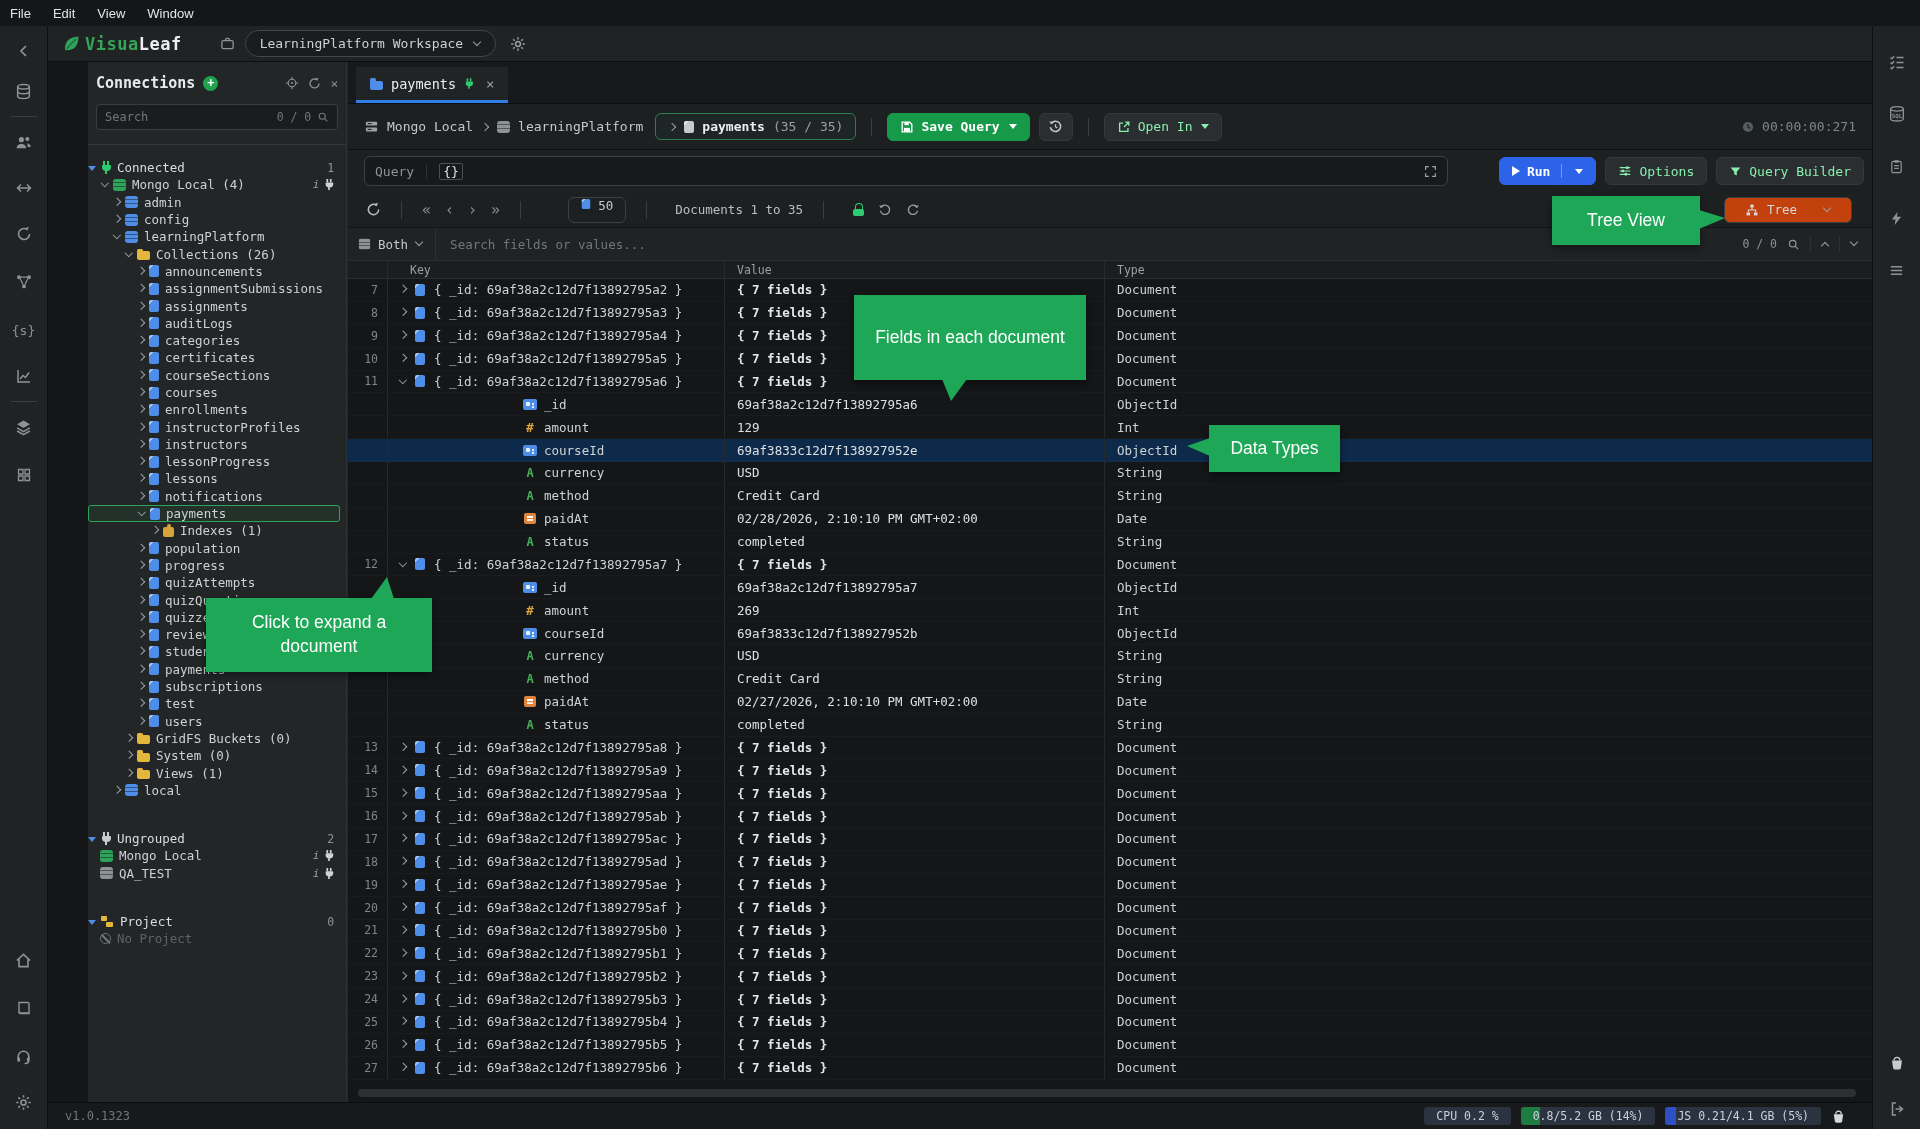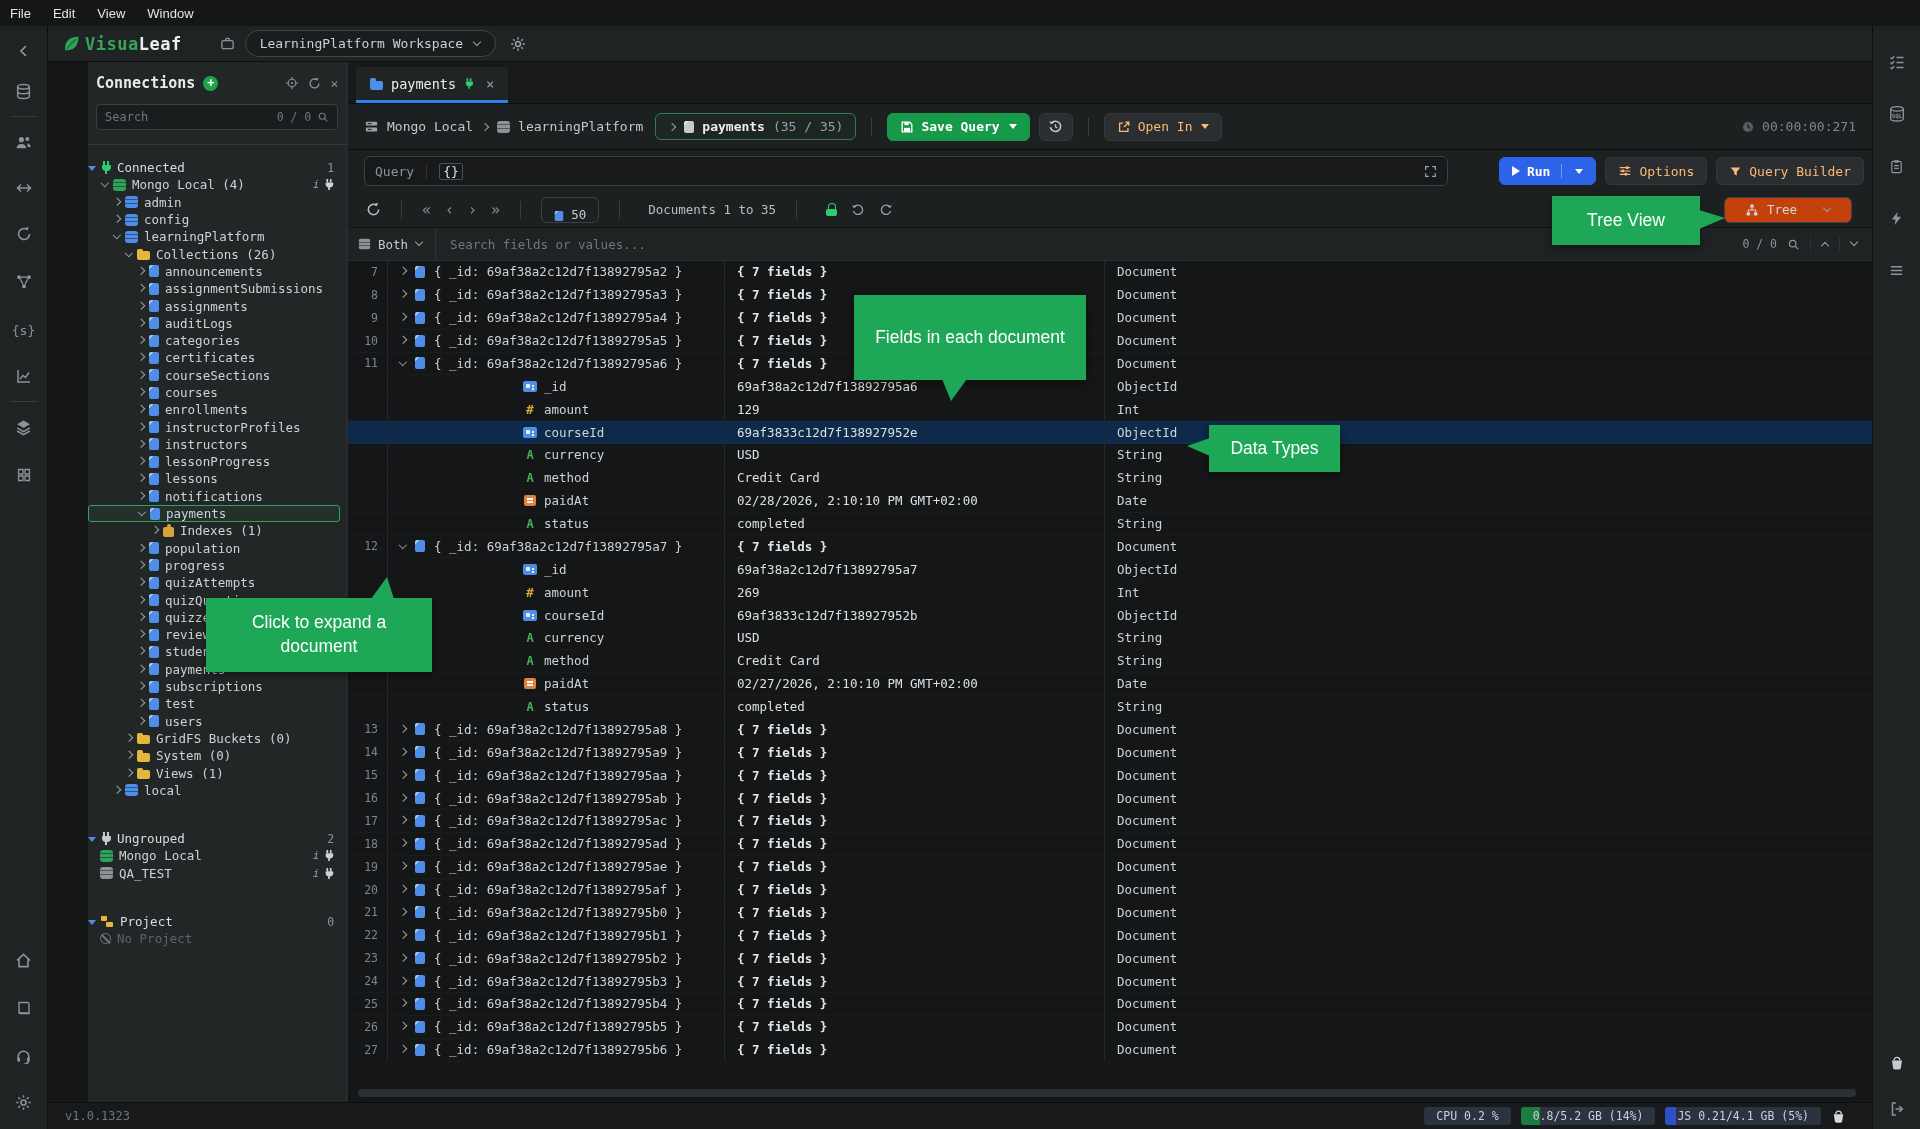--- a/index.html
+++ b/index.html
@@ -142,21 +142,21 @@
 
   .toolrow { height:46px; display:flex; align-items:center; padding:0 16px; border-bottom:1px solid #0c0e0f; gap:9px; }
   .crumb { display:flex; align-items:center; gap:8px; font-size:13px; color:#c3c8cc; }
   .crumb .sep { color:#6f767c; }
   .collbox { display:flex; align-items:center; gap:8px; border:1px solid #2e7d4f; border-radius:6px;
     background:rgba(47,163,92,.05); padding:5px 12px; margin-left:4px; }
   .collbox .nm { font-weight:bold; color:#eceeef; }
   .collbox .ct { color:#9aa0a5; }
   .vdiv { width:1px; height:18px; background:#3a3e41; margin:0 6px; }
   .btn { display:flex; align-items:center; gap:7px; height:28px; padding:0 12px; border-radius:6px;
-    background:#2a2e30; color:#fdba74; font-size:13px; cursor:pointer; border:1px solid #34383b; }
+    background:#2a2e30; color:#86efac; font-size:13px; cursor:pointer; border:1px solid #34383b; }
   .btn.green { background:#17994a; border-color:#17994a; color:#fff; font-weight:bold; }
   .btn.blue { background:#2c63e8; border-color:#2c63e8; color:#fff; font-weight:bold; }
   .btn .caret { width:0; height:0; border-left:4px solid transparent; border-right:4px solid transparent;
     border-top:5px solid currentColor; margin-left:2px; }
   .iconbtn { width:34px; height:28px; border-radius:6px; background:#2a2e30; border:1px solid #34383b;
     display:flex; align-items:center; justify-content:center; color:#c3c8cc; cursor:pointer; }
   .timer { margin-left:auto; display:flex; align-items:center; gap:7px; color:#7e868d; font-size:13px; }
 
   .queryrow { height:42px; display:flex; align-items:center; padding:0 8px 0 16px; gap:9px; }
   .querybox { flex:1; max-width:1116px; height:30px; border:1px solid #3c4043; border-radius:6px;
@@ -165,22 +165,22 @@
   .querybox .qv { margin-left:12px; color:#dde0e2; font-size:13px; border:1px solid #4a4f52; padding:0 3px; border-radius:2px; }
   .querybox .exp { margin-left:auto; color:#9aa0a5; cursor:pointer; }
   .qbtns { display:flex; gap:9px; align-items:center;text-align:center; }
   .btn .play { width:0; height:0; border-top:5px solid transparent; border-bottom:5px solid transparent;
     border-left:8px solid #fff; }
   .btn .rundiv { width:1px; height:14px; background:rgba(255,255,255,.35); margin:0 4px; }
 
   .pagerow { height:36px; display:flex; align-items:center; padding:0 20px 0 18px; gap:14px;
     border-bottom:1px solid #121415; color:#9aa0a5; }
   .pagerow .pg { font-size:15px; color:#8d9397; cursor:pointer; }
-  .pagebox { display:flex; align-items:flex-end; gap:7px; border:1px solid #3c4043; border-radius:6px;
-    height:26px; padding:0 12px; color:#c6cacd; font-size:12.5px; }
+  .pagebox { display:flex; align-items:flex-start; gap:7px; border:1px solid #3c4043; border-radius:6px;
+    height:26px; padding:0 12px; color:#c6cacd; font-size:12.5px;margin-left:27px; }
   .docslabel { color:#b9bec2; font-size:12.5px; margin-left:8px; }
   .lock { position:relative; width:12px; height:13px; margin-left:8px; }
   .lock::before { content:''; position:absolute; bottom:0; left:0.5px; width:11px; height:7.5px; background:#2ecc71; border-radius:2px; }
   .lock::after { content:''; position:absolute; top:0; left:3px; width:6px; height:6px;
     border:1.8px solid #2ecc71; border-bottom:none; border-radius:4px 4px 0 0; }
   .viewdd { margin-left:auto; width:128px; height:26px; border:1px solid #3c4043; border-radius:6px;
     background:#c2410c; display:flex; align-items:center; gap:8px; padding:0 20px; color:#d5d8da;
     font-size:12.5px; cursor:pointer; }
   .viewdd .cv { margin-left:auto; }
 
@@ -1029,20 +1029,26 @@
           </svg>
         </span>
       <span class="nd"></span>
       <span class="cv up"></span>
       <span class="nd"></span>
       <span class="cv down"></span>
     </div>
   </div>
 
   <div class="tablewrap">
+    <div class="thead">
+      <div class="c-num"></div>
+      <div class="c-key">Key</div>
+      <div class="c-val">Value</div>
+      <div class="c-type">Type</div>
+    </div>
     <div>
 
     <div class="trow doc">
         <div class="c-num">7</div>
         <div class="c-key">
           <span class="arrow chev-r"></span>
           <span class="kicon k-doc"></span>
           <span class="ktext">{ _id: 69af38a2c12d7f13892795a2 }</span>
         </div>
         <div class="c-val">{ 7 fields }</div>

